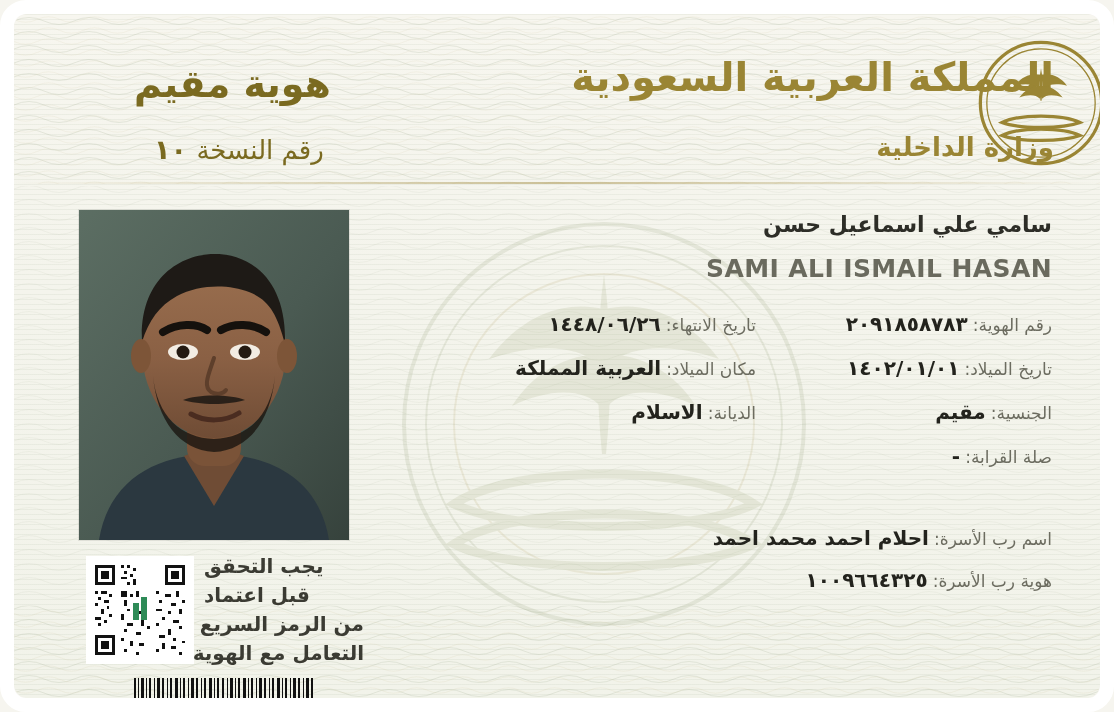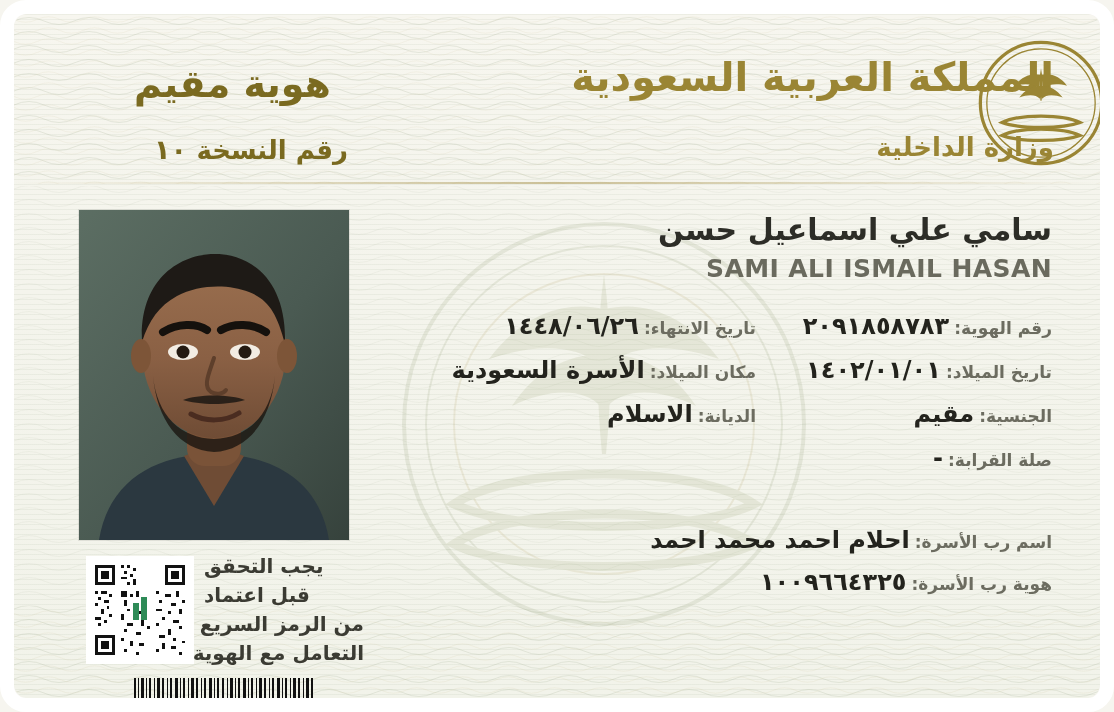--- a/index.html
+++ b/index.html
@@ -106,31 +106,31 @@
   .note div{white-space:nowrap;}
 
   
   .barcode{
     position:absolute;left:118px;top:494px;width:182px;height:30px;
   }
 
   
   .name-ar{
     position:absolute;right:48px;top:28px;
-    font-size:30px;font-weight:bold;color:#2d2d27;direction:rtl;
+    font-size:22px;font-weight:bold;color:#2d2d27;direction:rtl;
   }
   .name-en{
     position:absolute;right:48px;top:70px;
     font-size:25px;font-weight:bold;color:#6a6a5e;direction:ltr;
     letter-spacing:.4px;
   }
 
   .row{position:absolute;direction:rtl;white-space:nowrap;}
-  .lbl{color:#6c6c60;font-size:17px;font-weight:bold;}
-  .val{color:#23231d;font-size:24px;font-weight:bold;}
+  .lbl{color:#6c6c60;font-size:17px;font-weight:normal;}
+  .val{color:#23231d;font-size:20px;font-weight:bold;}
 </style>
 </head>
 <body>
 
 <div class="card">
   <div class="body">
 
     <svg class="waves" viewBox="0 0 1086 684" preserveAspectRatio="none" xmlns="http://www.w3.org/2000/svg">
       <defs>
         <pattern id="wv" width="60" height="14" patternUnits="userSpaceOnUse">
@@ -382,21 +382,21 @@
         <span class="lbl">تاريخ الانتهاء:</span>
         <span class="val">١٤٤٨/٠٦/٢٦</span>
       </div>
 
       <div class="row" style="right:48px;top:172px;">
         <span class="lbl">تاريخ الميلاد:</span>
         <span class="val">١٤٠٢/٠١/٠١</span>
       </div>
       <div class="row" style="right:344px;top:172px;">
         <span class="lbl">مكان الميلاد:</span>
-        <span class="val">الأسرة السعودية</span>
+        <span class="val">العربية المملكة</span>
       </div>
 
       <div class="row" style="right:48px;top:216px;">
         <span class="lbl">الجنسية:</span>
         <span class="val">مقيم</span>
       </div>
       <div class="row" style="right:344px;top:216px;">
         <span class="lbl">الديانة:</span>
         <span class="val">الاسلام</span>
       </div>

